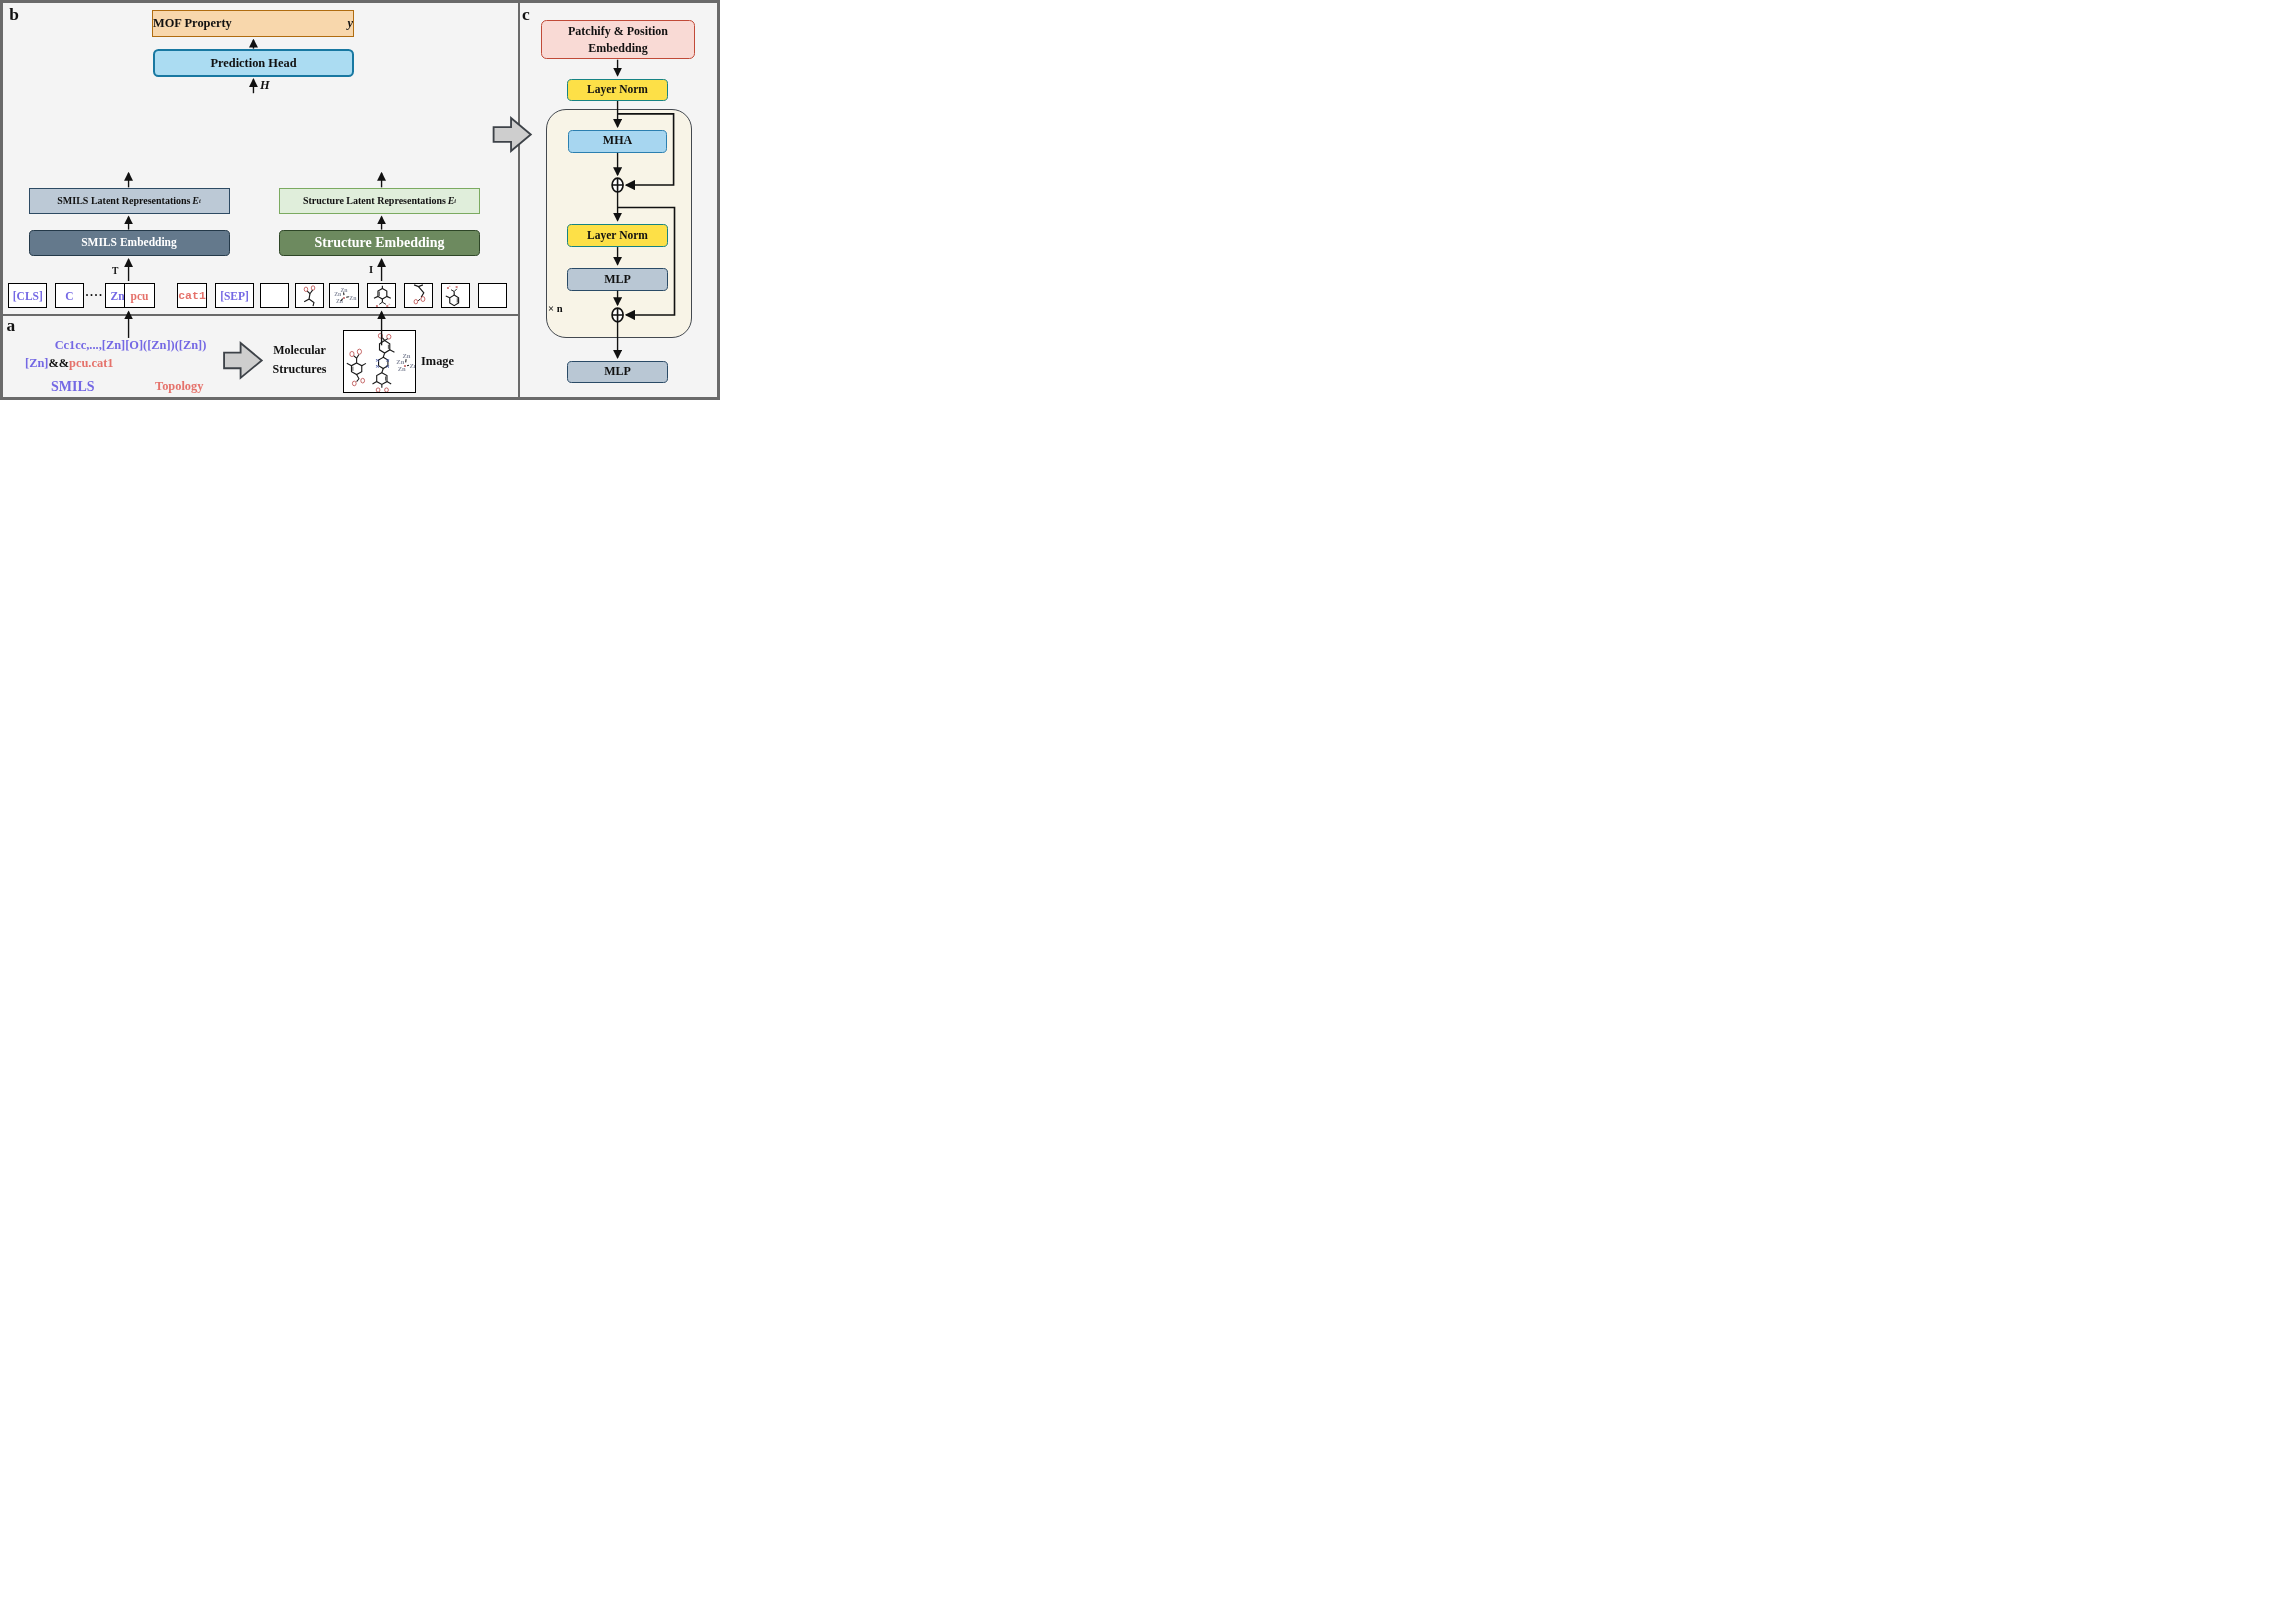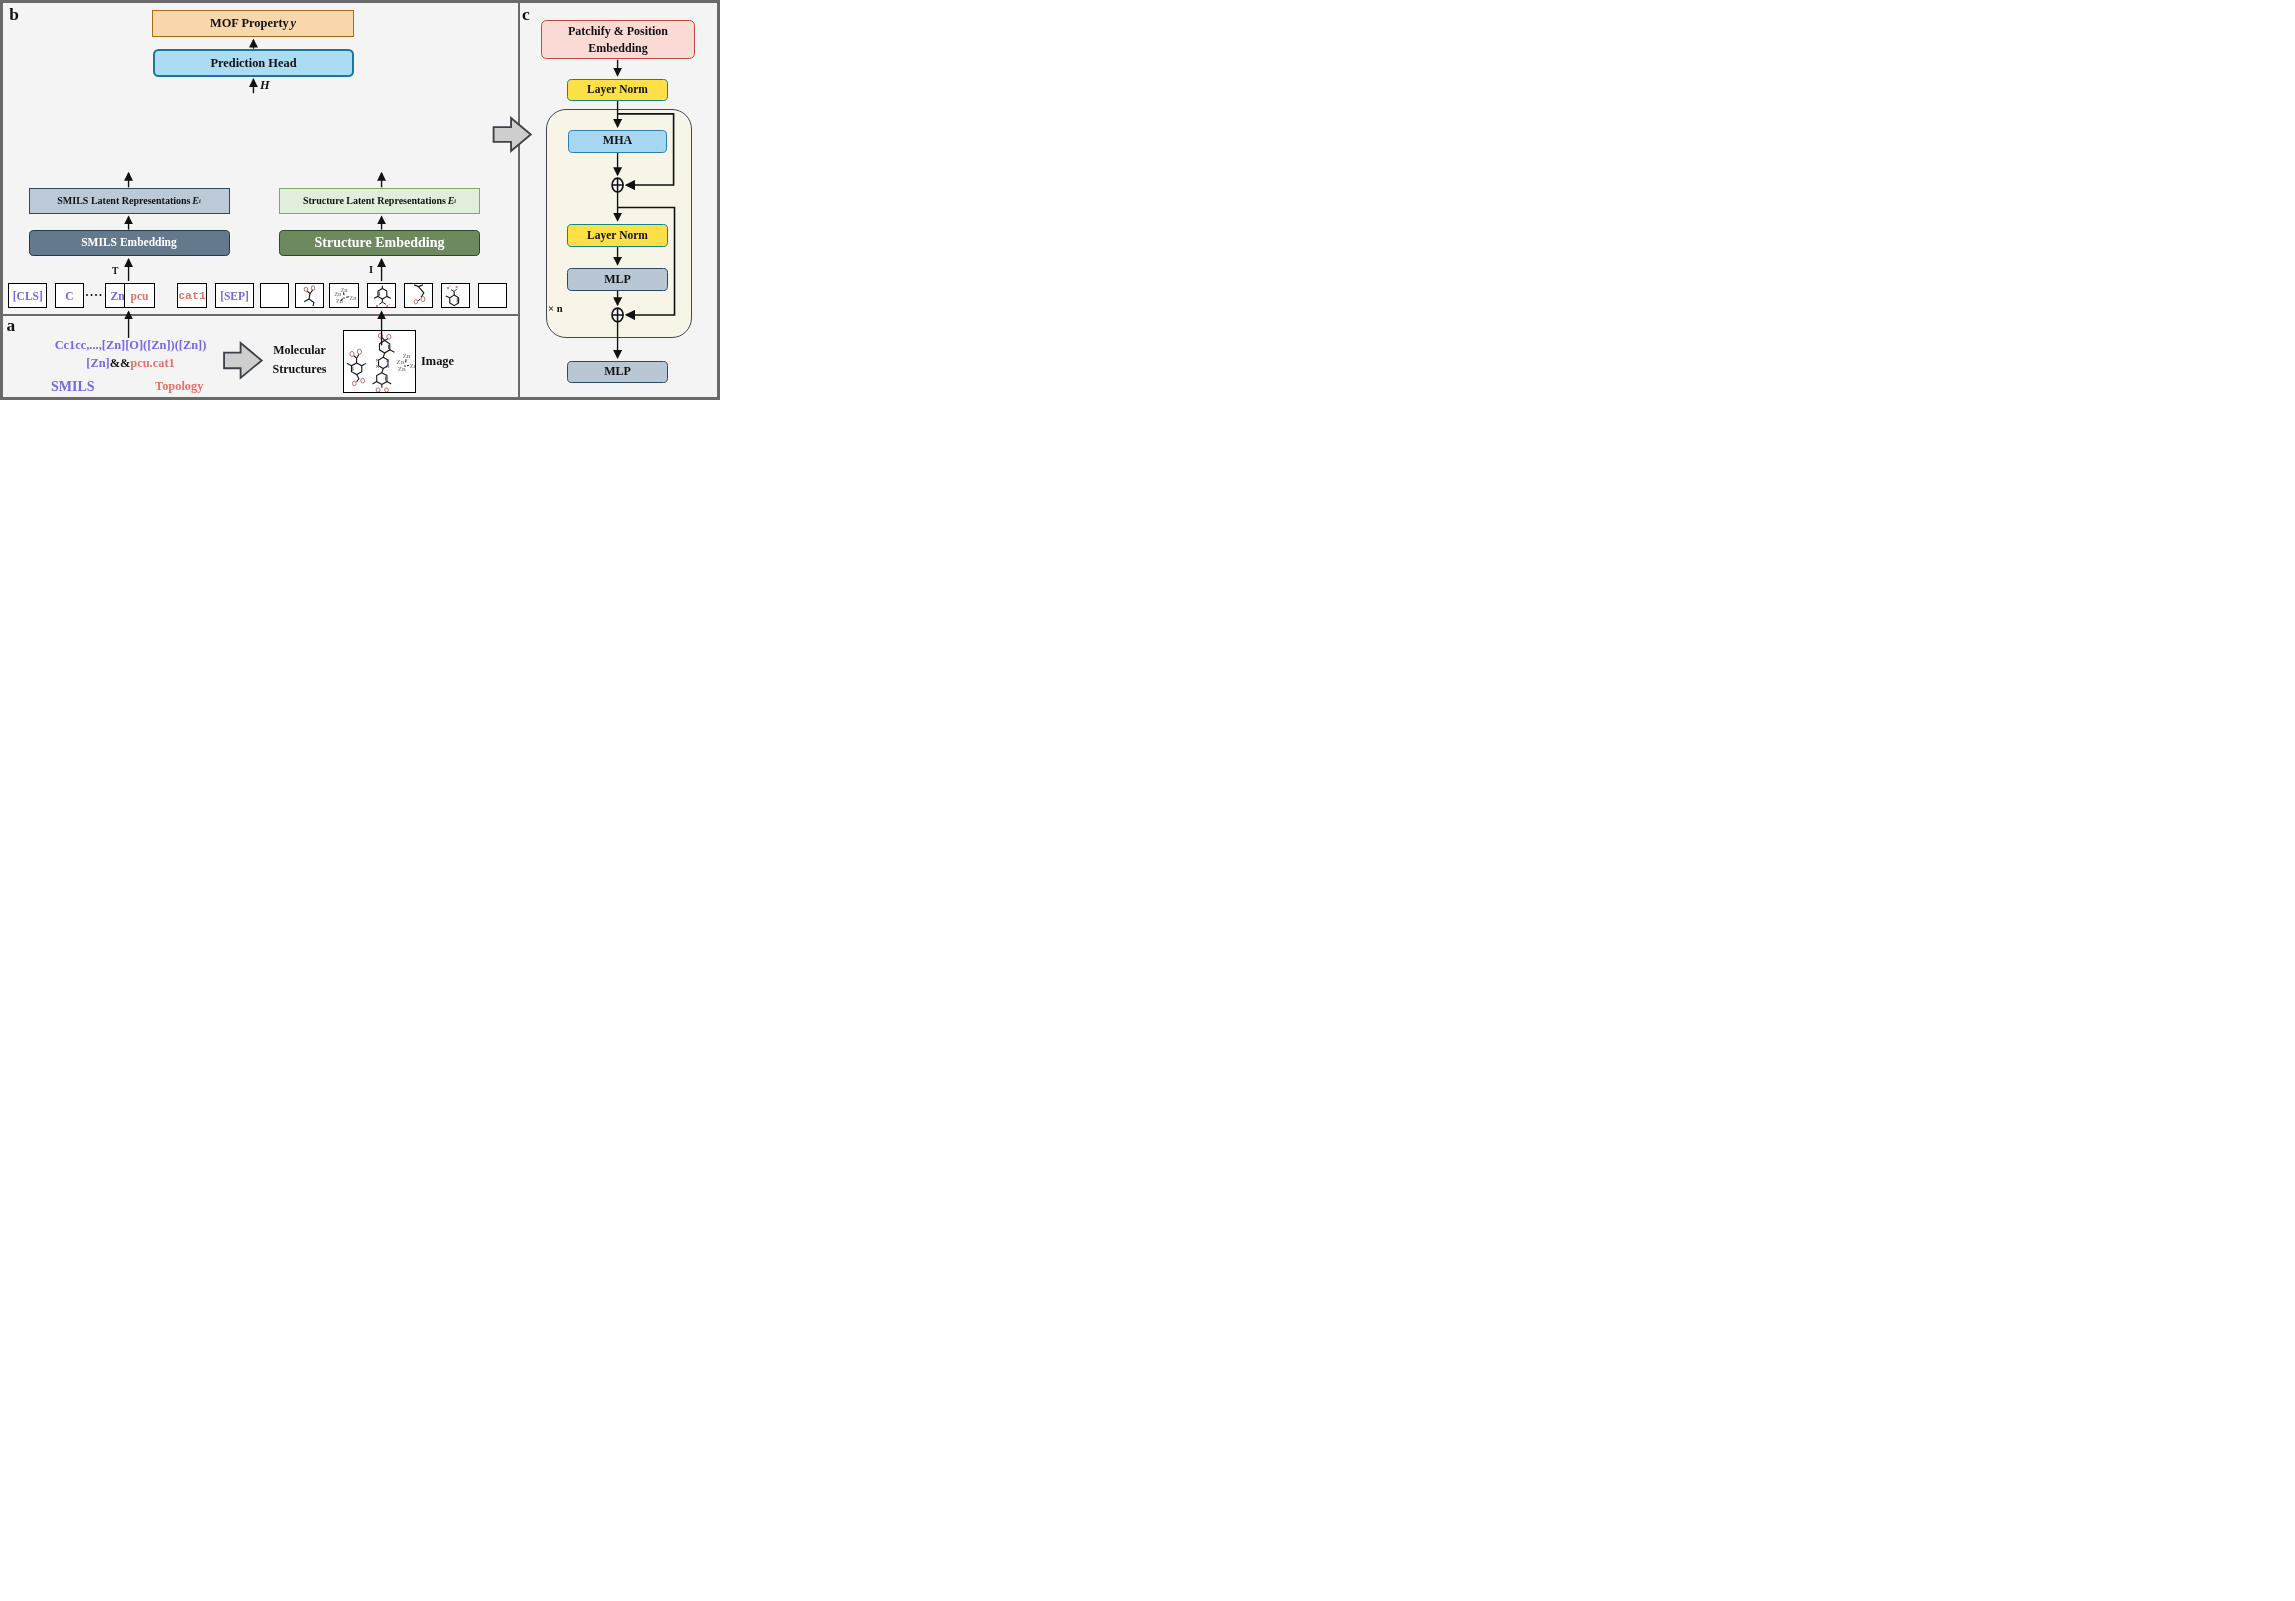--- a/index.html
+++ b/index.html
@@ -10,21 +10,21 @@
   .frame{position:absolute;inset:0;border:3.2px solid #6a6a6a;box-sizing:border-box;}
   .divider{position:absolute;background:#6a6a6a;}
   #div-v{left:518px;top:0;width:1.8px;height:400px;}
   #div-h{left:0;top:314px;width:519px;height:1.8px;}
 
   .box{position:absolute;box-sizing:border-box;display:flex;align-items:center;
        justify-content:center;text-align:center;line-height:1.15;}
   .plabel{position:absolute;font-size:17.4px;font-weight:bold;}
 
   
-  #mof{left:152px;top:10px;width:202px;height:27px;background:#f8d7ac;border:1.8px solid #b06c10;font-size:12.4px;}
+  #mof{left:152px;top:10px;width:202px;height:27px;background:#f8d7ac;border:1.8px solid #b06c10;font-size:12.4px;justify-content:space-between;}
   #pred{left:153px;top:49px;width:201px;height:27.5px;background:#abdcf2;border:2.3px solid #1878a1;border-radius:5.5px;font-size:12.4px;}
   #trans{left:27.5px;top:94px;width:453px;height:77px;background:#796492;border:2.3px solid #4a3863;border-radius:8.3px;color:#fff;font-size:13.8px;}
   #slat{left:28.5px;top:188px;width:201px;height:26px;background:#bcc9d6;border:1.8px solid #2d4a63;font-size:10px;}
   #stlat{left:279px;top:188px;width:201px;height:26px;background:#e0eedb;border:1.8px solid #7baa60;font-size:10px;}
   #semb{left:28.5px;top:230px;width:201px;height:26px;background:#64798c;border:1.8px solid #243949;border-radius:4.6px;color:#fff;font-size:11.5px;}
   #stemb{left:279px;top:230px;width:201px;height:26px;background:#6d8a5f;border:1.8px solid #2e4627;border-radius:4.6px;color:#fff;font-size:14px;}
   #h-sym{position:absolute;left:260px;top:78px;font-size:12.4px;font-style:italic;}
   #t-sym{position:absolute;left:112px;top:265px;font-size:9.6px;}
   #i-sym{position:absolute;left:369px;top:264px;font-size:10.6px;}
   .sub{font-size:0.62em;font-style:italic;vertical-align:-1.8px;}
@@ -34,21 +34,21 @@
   .tok{position:absolute;top:283px;height:25px;background:#fff;border:1.8px solid #000;
        box-sizing:border-box;display:flex;align-items:center;justify-content:center;font-size:11.5px;}
   .tok.purple{color:#7468e4;}
   .tok.red{color:#e5726b;}
   .dotsep{position:absolute;top:283px;height:25px;display:flex;align-items:center;
           justify-content:center;font-size:12px;letter-spacing:0.5px;color:#111;}
   .patchsvg{width:100%;height:100%;display:block;}
 
   
   #smiles1{position:absolute;left:25px;top:338px;width:211px;text-align:center;font-size:12.4px;}
-  #smiles2{position:absolute;left:25px;top:356px;width:211px;text-align:center;font-size:12.4px;}
+  #smiles2{position:absolute;left:25px;top:356px;width:211px;font-size:12.4px;}
   .seg-purple{color:#7468e4;}
   .seg-red{color:#e5726b;}
   .seg-black{color:#111;}
   #smils-lab{position:absolute;left:51px;top:379px;font-size:14px;color:#7468e4;}
   #topo-lab{position:absolute;left:155px;top:379px;font-size:12.4px;color:#e5726b;}
   #molstruct{position:absolute;left:263px;top:341px;width:73px;text-align:center;font-size:12px;line-height:19px;}
   #imgbox{left:343px;top:330px;width:73px;height:63px;background:#fff;border:1.8px solid #000;}
   #img-lab{position:absolute;left:421px;top:354px;font-size:12.4px;}
 
   

